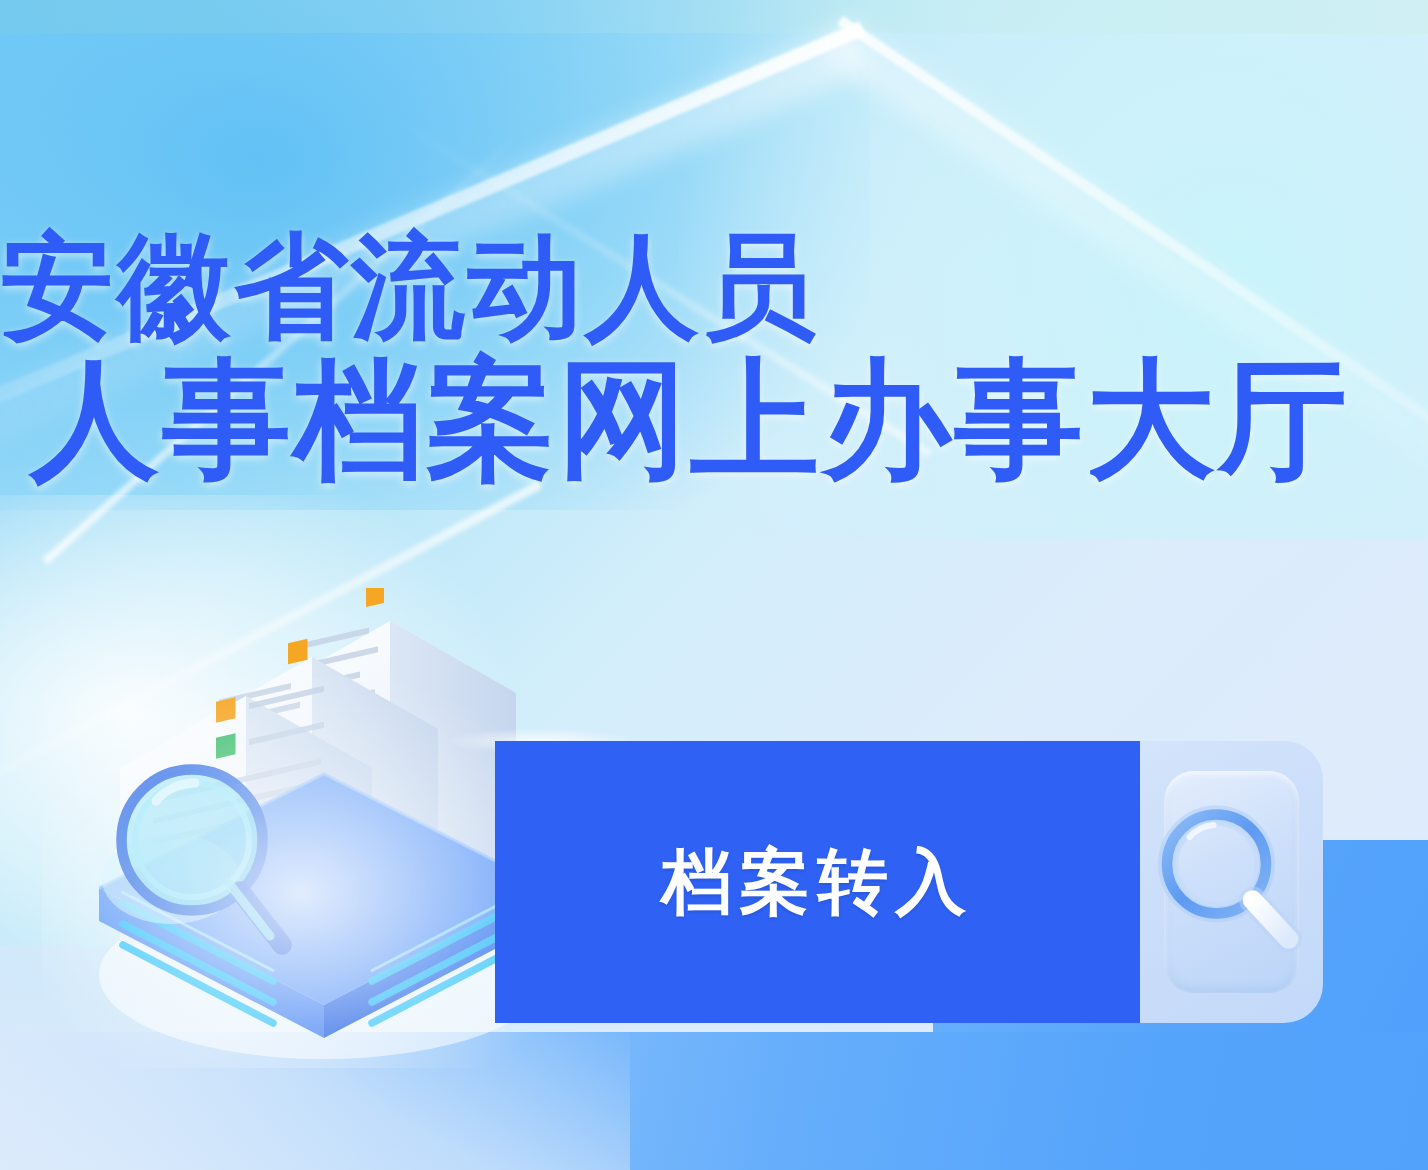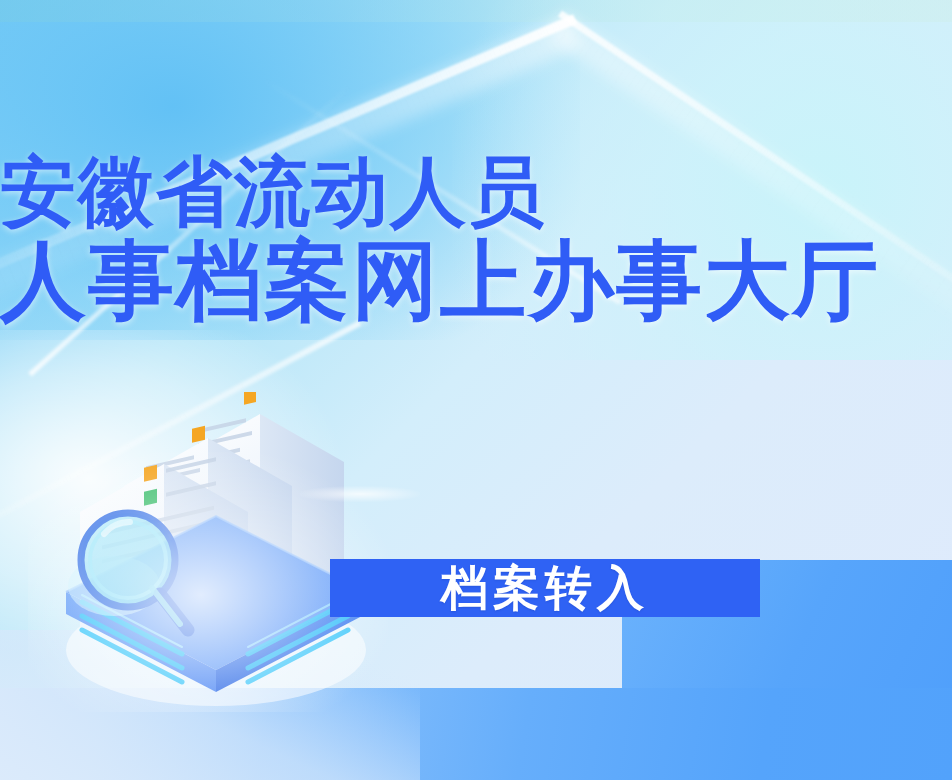--- a/index.html
+++ b/index.html
@@ -147,21 +147,21 @@
   }
   .title-line {
     color: #2f5cf6;
     font-weight: 700;
     letter-spacing: 2px;
     line-height: 1.06;
     white-space: nowrap;
     text-shadow: 0 2px 6px rgba(255,255,255,0.55);
   }
   .title-line.l1 { font-size: 76px; }
-  .title-line.l2 { font-size: 86px; margin-top: 2px; }
+  .title-line.l2 { font-size: 86px; margin-top: 2px; padding-left: 20px; }
 
   
   .illo {
     position: absolute;
     left: 48px;
     top: 392px;
     width: 330px;
     height: 330px;
     z-index: 5;
   }
@@ -176,21 +176,20 @@
 
   
   .action-card {
     position: absolute;
     left: 330px;
     top: 494px;
     width: 552px;
     height: 188px;
     display: flex;
     z-index: 8;
-    align-items: center;
   }
   .action-text {
     flex: 0 0 430px;
     background: #2f62f4;
     display: flex;
     flex-direction: column;
     justify-content: center;
     align-items: center;
     color: #ffffff;
   }

